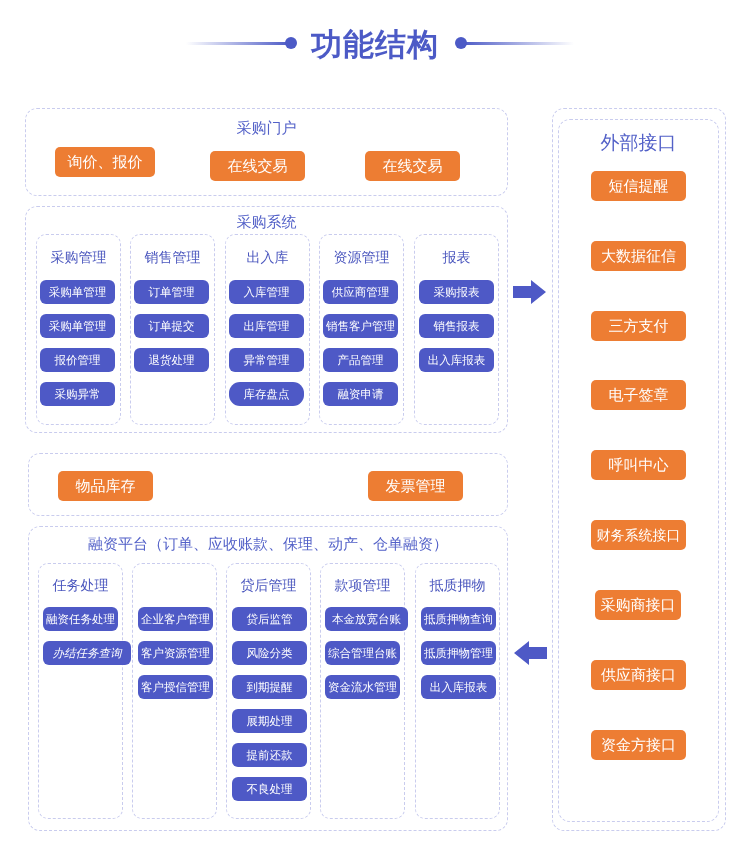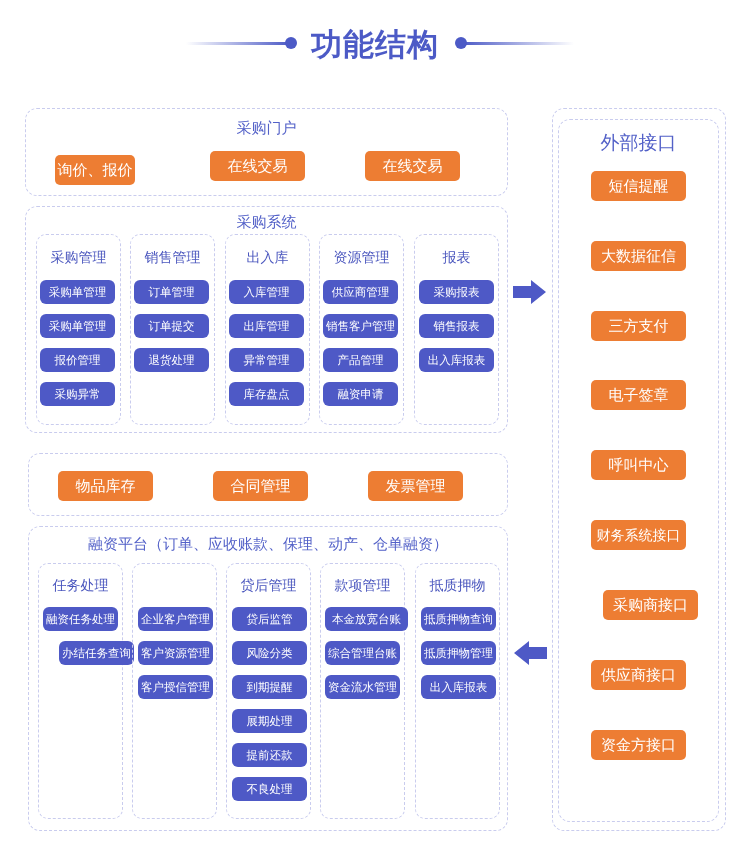--- a/index.html
+++ b/index.html
@@ -34,21 +34,21 @@
 <div class="title-wrap">
   <div class="title-line-l"></div>
   <div class="title-dot" style="left:285px;"></div>
   <div class="title-text">功能结构</div>
   <div class="title-dot" style="left:455px;"></div>
   <div class="title-line-r"></div>
 </div>
 
 <div class="panel" style="left:25px; top:108px; width:483px; height:88px;">
   <div class="panel-title" style="top:10px;">采购门户</div>
-  <div class="btn-orange" style="left:29px; top:46px; width:80px;">询价、报价</div>
+  <div class="btn-orange" style="left:29px; top:38px; width:100px;">询价、报价</div>
   <div class="btn-orange" style="left:184px; top:42px; width:95px;">在线交易</div>
   <div class="btn-orange" style="left:339px; top:42px; width:95px;">在线交易</div>
 </div>
 
 <div class="panel" style="left:25px; top:206px; width:483px; height:227px;">
   <div class="panel-title" style="top:6px;">采购系统</div>
 </div>
 
 <div class="col" style="left:36px; top:234px; width:85px; height:191px;">
   <div class="col-title" style="top:14px;">采购管理</div>
@@ -63,21 +63,21 @@
   <div class="btn-blue" style="left:3px; top:45px; width:75px;">订单管理</div>
   <div class="btn-blue" style="left:3px; top:79px; width:75px;">订单提交</div>
   <div class="btn-blue" style="left:3px; top:113px; width:75px;">退货处理</div>
 </div>
 
 <div class="col" style="left:225px; top:234px; width:85px; height:191px;">
   <div class="col-title" style="top:14px;">出入库</div>
   <div class="btn-blue" style="left:3px; top:45px; width:75px;">入库管理</div>
   <div class="btn-blue" style="left:3px; top:79px; width:75px;">出库管理</div>
   <div class="btn-blue" style="left:3px; top:113px; width:75px;">异常管理</div>
-  <div class="btn-blue" style="left:3px; top:147px; width:75px;">库存盘点</div>
+  <div class="btn-blue" style="left:3px; top:147px; width:75px;border-radius:11px;">库存盘点</div>
 </div>
 
 <div class="col" style="left:319px; top:234px; width:85px; height:191px;">
   <div class="col-title" style="top:14px;">资源管理</div>
   <div class="btn-blue" style="left:3px; top:45px; width:75px;">供应商管理</div>
   <div class="btn-blue" style="left:3px; top:79px; width:75px;">销售客户管理</div>
   <div class="btn-blue" style="left:3px; top:113px; width:75px;">产品管理</div>
   <div class="btn-blue" style="left:3px; top:147px; width:75px;">融资申请</div>
 </div>
 
@@ -87,32 +87,31 @@
   <div class="btn-blue" style="left:4px; top:79px; width:75px;">销售报表</div>
   <div class="btn-blue" style="left:4px; top:113px; width:75px;">出入库报表</div>
 </div>
 
 <svg class="arrow" style="left:512px; top:279px;" width="36" height="26" viewBox="0 0 36 26">
   <polygon points="1,7 19,7 19,1 34,13 19,25 19,19 1,19" fill="#4E59C6"></polygon>
 </svg>
 
 <div class="panel" style="left:28px; top:453px; width:480px; height:63px;">
   <div class="btn-orange" style="left:29px; top:17px; width:95px;">物品库存</div>
-  <div class="btn-orange" style="left:184px; top:17px; width:95px;">合同管理</div>
   <div class="btn-orange" style="left:339px; top:17px; width:95px;text-align:center;">发票管理</div>
 </div>
 
 <div class="panel" style="left:28px; top:526px; width:480px; height:305px;">
   <div class="panel-title" style="top:8px;">融资平台（订单、应收账款、保理、动产、仓单融资）</div>
 </div>
 
 <div class="col" style="left:38px; top:563px; width:85px; height:256px;">
   <div class="col-title" style="top:13px;">任务处理</div>
   <div class="btn-blue" style="left:4px; top:43px; width:75px;">融资任务处理</div>
-  <div class="btn-blue" style="left:20px; top:77px; width:75px;">办结任务查询</div>
+  <div class="btn-blue" style="left:4px; top:77px; width:88px;font-style:italic;">办结任务查询</div>
 </div>
 
 <div class="col" style="left:132px; top:563px; width:85px; height:256px;">
   <div class="col-title" style="top:4px;margin-top:44px;">客户管理</div>
   <div class="btn-blue" style="left:5px; top:43px; width:75px;">企业客户管理</div>
   <div class="btn-blue" style="left:5px; top:77px; width:75px;">客户资源管理</div>
   <div class="btn-blue" style="left:5px; top:111px; width:75px;">客户授信管理</div>
 </div>
 
 <div class="col" style="left:226px; top:563px; width:85px; height:256px;">
@@ -145,16 +144,16 @@
 
 <div class="panel" style="left:552px; top:108px; width:174px; height:723px;"></div>
 <div class="panel" style="left:558px; top:119px; width:161px; height:703px;">
   <div class="panel-title" style="top:10px; font-size:19px;">外部接口</div>
   <div class="btn-orange" style="left:32px; top:51px; width:95px;">短信提醒</div>
   <div class="btn-orange" style="left:32px; top:121px; width:95px;">大数据征信</div>
   <div class="btn-orange" style="left:32px; top:191px; width:95px;">三方支付</div>
   <div class="btn-orange" style="left:32px; top:260px; width:95px;">电子签章</div>
   <div class="btn-orange" style="left:32px; top:330px; width:95px;">呼叫中心</div>
   <div class="btn-orange" style="left:32px; top:400px; width:95px; font-size:14px;">财务系统接口</div>
-  <div class="btn-orange" style="left:44px; top:470px; width:95px;">采购商接口</div>
+  <div class="btn-orange" style="left:36px; top:470px; width:86px;">采购商接口</div>
   <div class="btn-orange" style="left:32px; top:610px; width:95px;">资金方接口</div>
   <div class="btn-orange" style="left:32px; top:540px; width:95px;">供应商接口</div>
 </div>
 
 </body></html>

